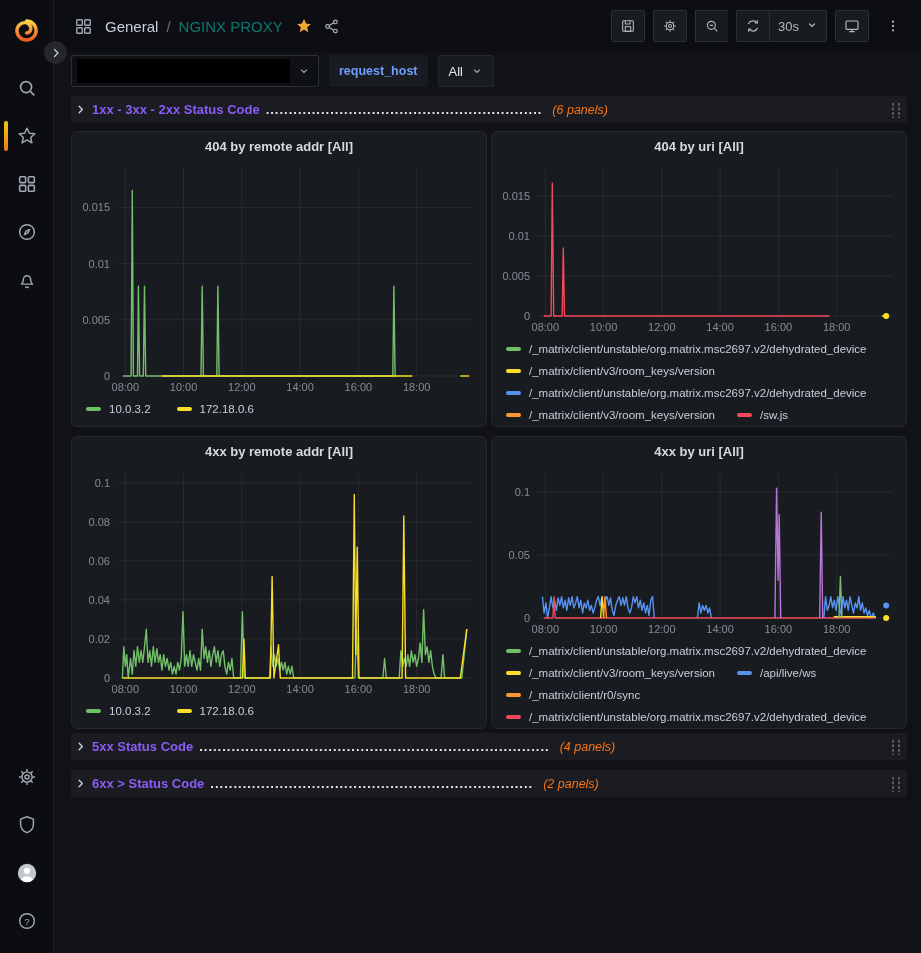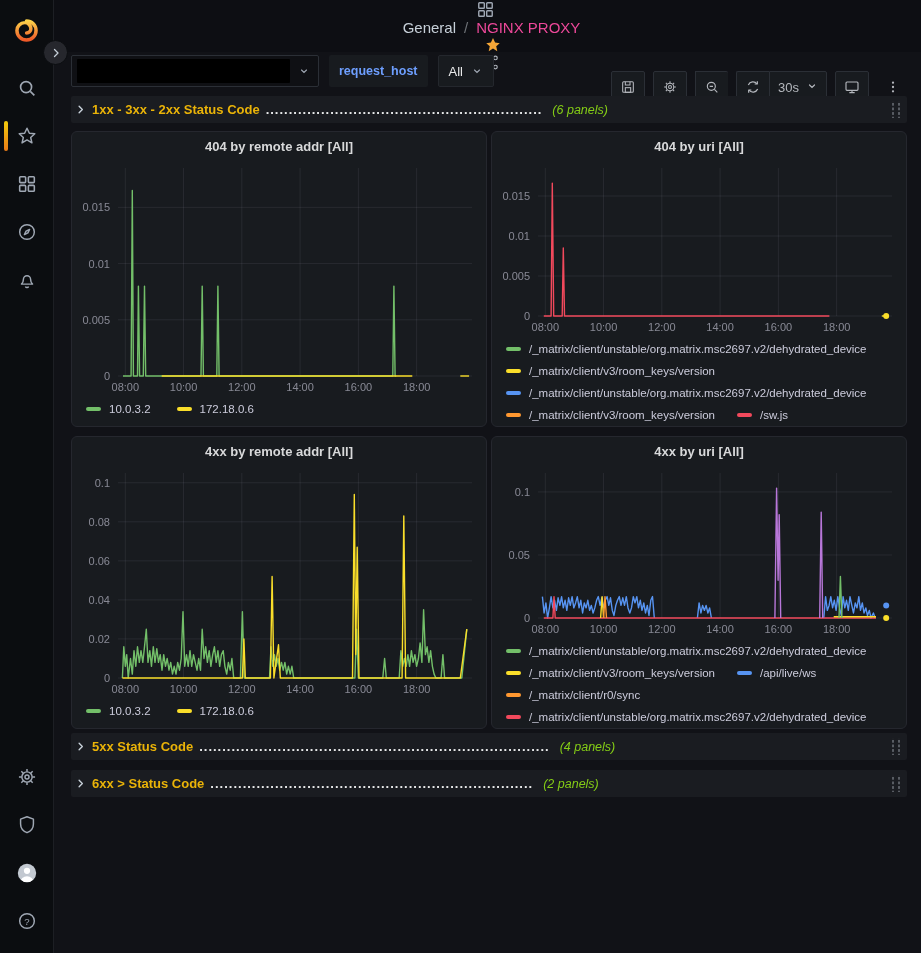--- a/index.html
+++ b/index.html
@@ -33,28 +33,28 @@
     background: #26272d; border: 1px solid #0b0d10; color: #c7d0d9;
     display: flex; align-items: center; justify-content: center; cursor: pointer; z-index: 5;
   }
   .expand-btn svg { width: 12px; height: 12px; }
 
   
   .main { flex: 1; display: flex; flex-direction: column; min-width: 0; }
 
   .navbar {
     height: 52px; background: #0d0e13; display: flex; align-items: center;
-    padding: 0 12px 0 20px; flex-shrink: 0; flex-direction: column;
+    padding: 0 12px 0 20px; flex-shrink: 0;
   }
   .crumb-icon { color: #9fa7b3; display: flex; margin-right: 12px; cursor: pointer; }
   .crumb-icon svg { width: 19px; height: 19px; }
   .crumb { display: flex; align-items: baseline; gap: 8px; font-size: 15px; white-space: nowrap; }
   .crumb .section { color: #c7d0d9; cursor: pointer; }
   .crumb .sep { color: #6e7277; }
-  .crumb .title { color: #ec4899; cursor: pointer; }
+  .crumb .title { color: #0f766e; cursor: pointer; }
   .nav-star { color: #f6a637; margin: 0 10px 0 12px; display: flex; cursor: pointer; }
   .nav-star svg { width: 18px; height: 18px; }
   .nav-share { color: #aeb3bb; display: flex; cursor: pointer; }
   .nav-share svg { width: 17px; height: 17px; }
   .nav-right { margin-left: auto; display: flex; align-items: center; gap: 8px; }
   .tb-btn {
     height: 32px; min-width: 32px; background: #181b1f; border: 1px solid #2b2f36; border-radius: 2px;
     color: #b4b7bd; display: flex; align-items: center; justify-content: center; gap: 7px;
     padding: 0 8px; cursor: pointer; font-size: 13px; white-space: nowrap;
   }
@@ -88,23 +88,23 @@
 
   
   .dash { flex: 1; overflow: hidden; padding: 6px 14px 0 17px; }
   .row-head {
     height: 27px; display: flex; align-items: center; gap: 6px; padding: 0 6px 0 4px;
     cursor: pointer; white-space: nowrap; overflow: hidden;
   }
   .row-head.collapsed { background: #1a1c21; border-radius: 2px; }
   .row-chevron { color: #c7d0d9; display: flex; flex-shrink: 0; }
   .row-chevron svg { width: 11px; height: 11px; }
-  .row-title { font-weight: bold; font-size: 13px; color: #eab308; }
+  .row-title { font-weight: bold; font-size: 13px; color: #8b5cf6; }
   .row-dots { font-weight: bold; font-size: 13px; color: #e9eaeb; letter-spacing: 1px; overflow: hidden; }
-  .row-count { font-style: italic; color: #84cc16; font-size: 12.5px; flex-shrink: 0; margin-left: 4px; }
+  .row-count { font-style: italic; color: #f97316; font-size: 12.5px; flex-shrink: 0; margin-left: 4px; }
   .drag-handle {
     margin-left: auto; width: 12px; height: 17px; flex-shrink: 0; cursor: grab;
     background-image: radial-gradient(circle, #585c63 1.1px, transparent 1.4px);
     background-size: 6px 4.6px; background-position: 1px 1px;
   }
   .mt9 { margin-top: 9px; } .mt8 { margin-top: 8px; } .mt12 { margin-top: 4px; } .mt10 { margin-top: 10px; }
 
   .panels-row { display: flex; gap: 4px; }
   .panel {
     flex: 1; background: #181b1f; border: 1px solid #25272e; border-radius: 6px;

